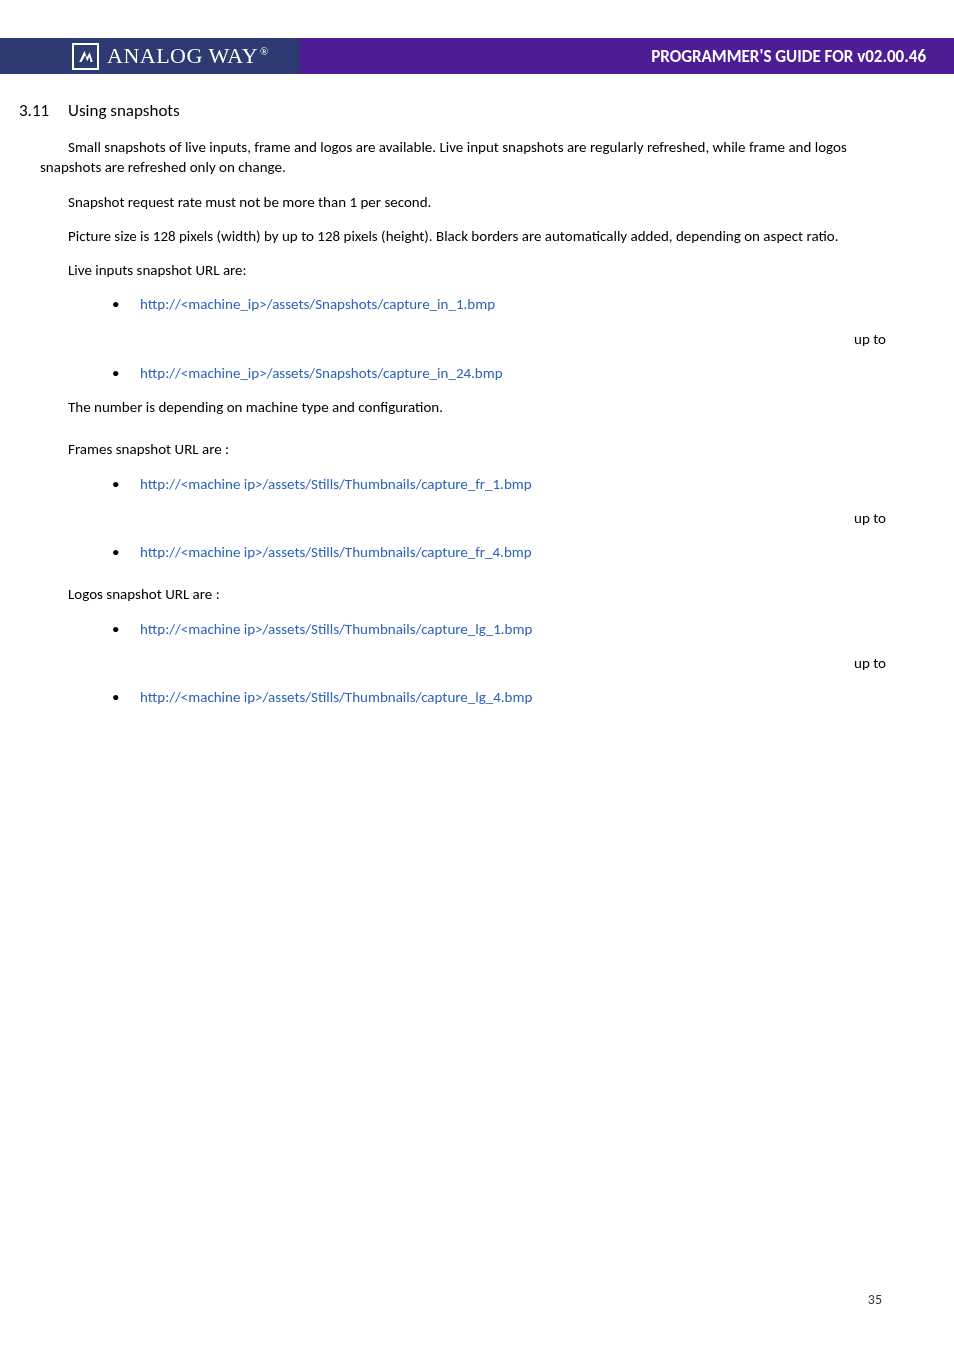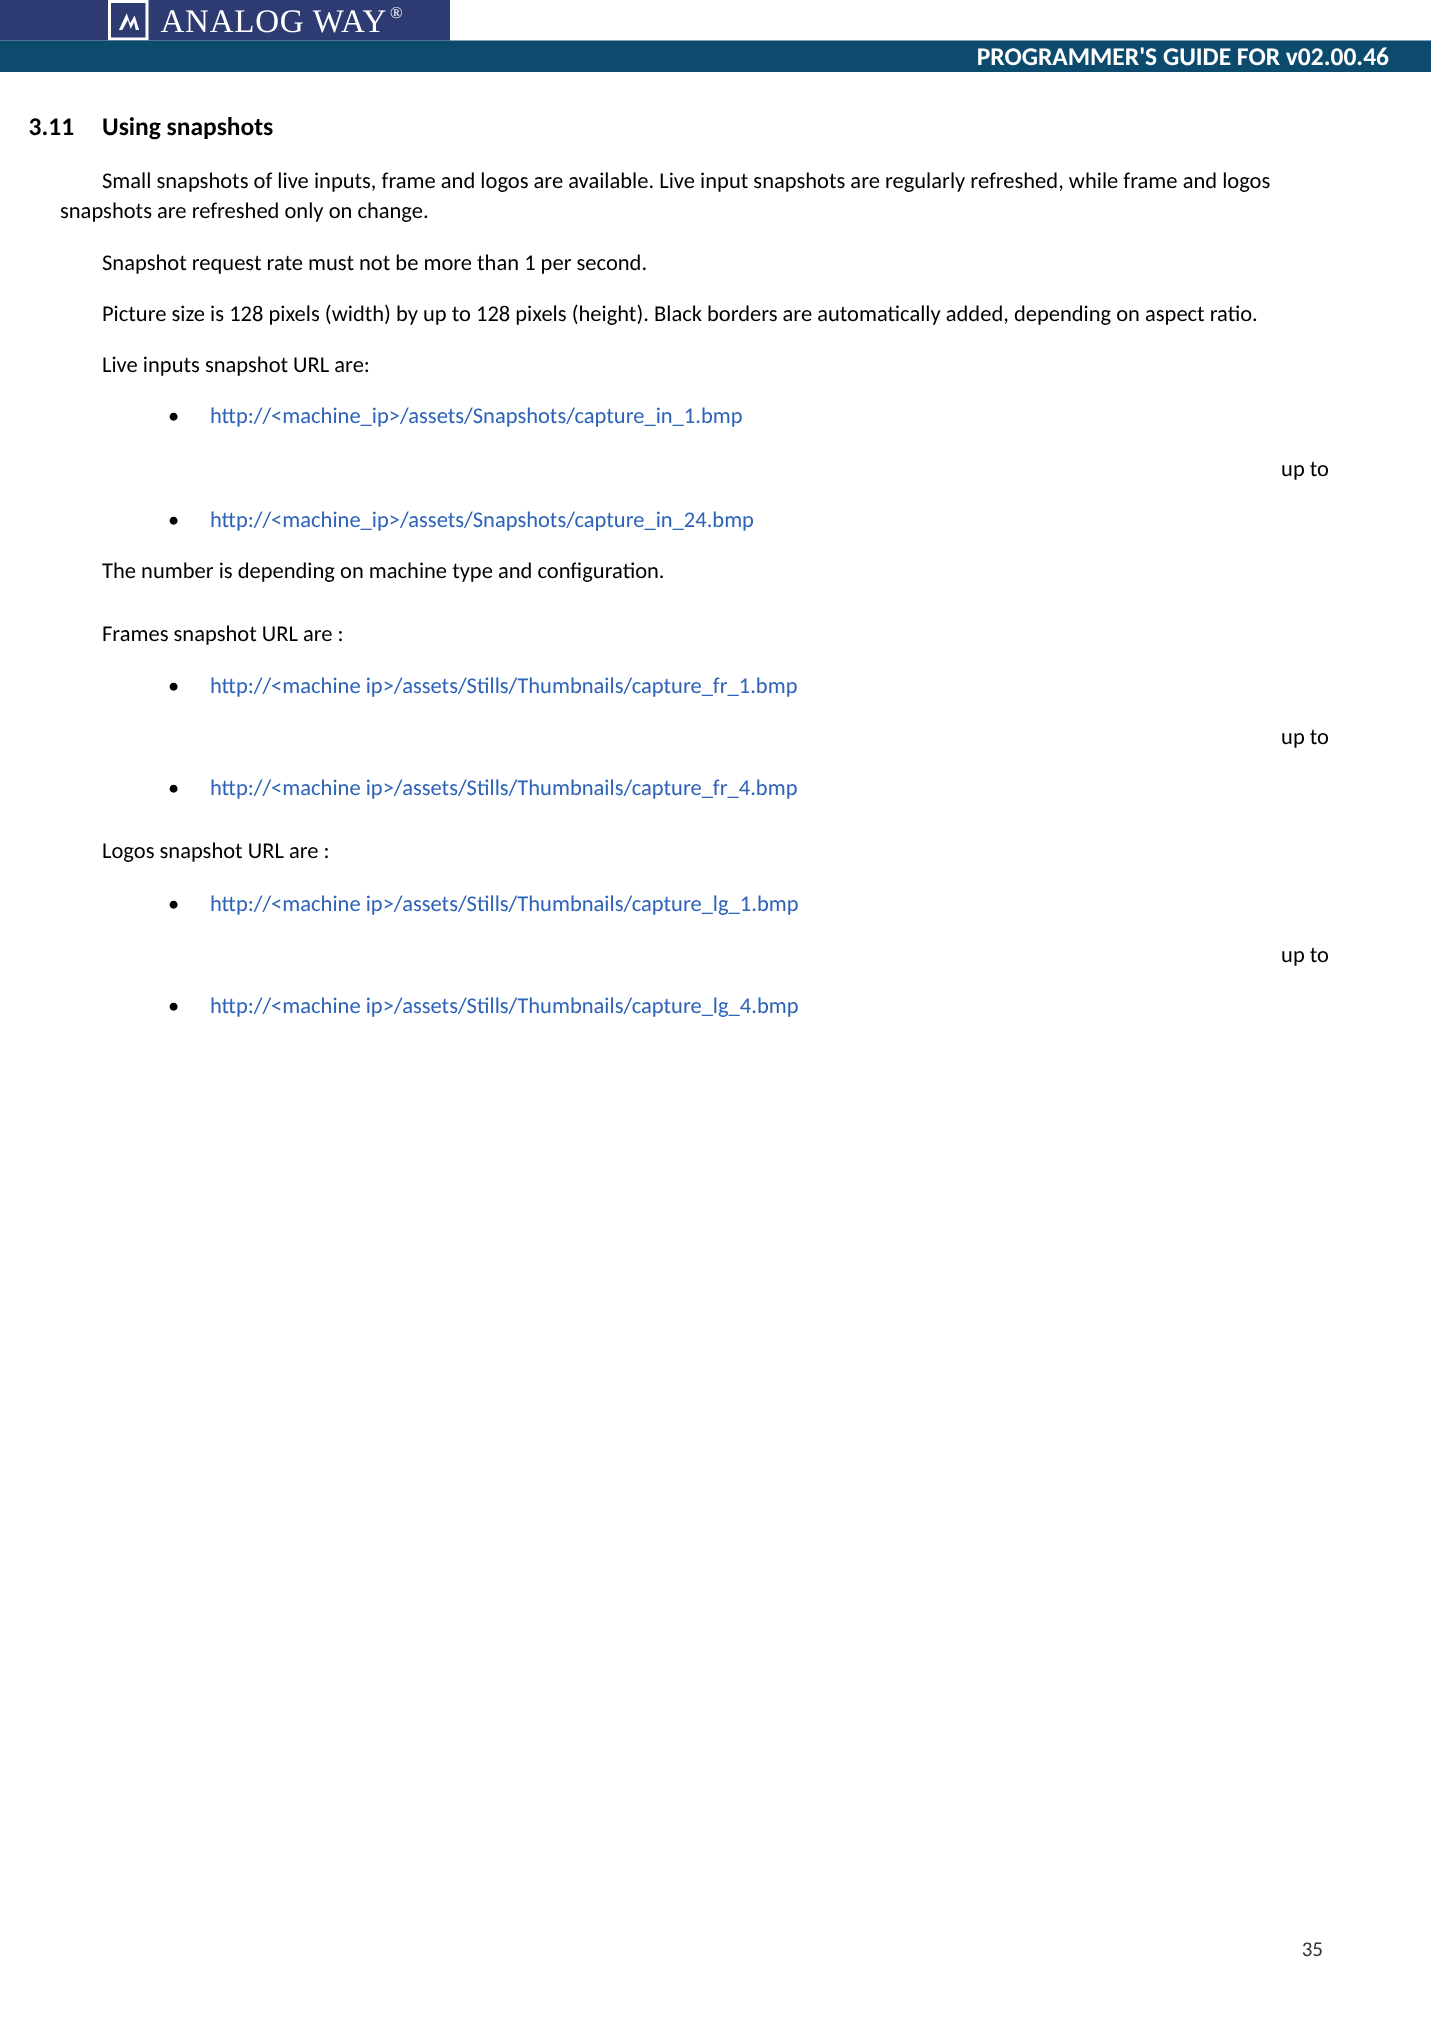--- a/index.html
+++ b/index.html
@@ -7,22 +7,22 @@
       font-family: Calibri, "Segoe UI", sans-serif;
       font-size: 15px;
       color: #000;
       background: #fff;
       width: 954px;
       height: 1350px;
       position: relative;
     }
     .header-bar {
       display: flex;
-      height: 48px;
-      flex-direction: column;
+      height: 36px;
+      margin-top: 38px;
     }
     .header-left {
       background: #2e3b73;
       width: 300px;
       display: flex;
       align-items: center;
       padding-left: 72px;
       color: #fff;
     }
     .logo-box {
@@ -41,35 +41,35 @@
       font-size: 22px;
       letter-spacing: 0.5px;
       font-weight: 400;
     }
     .logo-text .reg {
       font-size: 11px;
       vertical-align: super;
       margin-left: 2px;
     }
     .header-right {
-      background: #0c4a6e;
+      background: #4c1d95;
       flex: 1;
       display: flex;
       align-items: center;
       justify-content: flex-end;
       padding-right: 28px;
       color: #fff;
       font-weight: bold;
       font-size: 17px;
     }
     .content {
       padding: 26px 68px 0 68px;
     }
     .section-heading {
-      font-weight: bold;
+      font-weight: normal;
       font-size: 17px;
       margin-bottom: 16px;
       margin-left: -49px;
     }
     .section-heading .num { display: inline-block; width: 49px; }
     p.body {
       margin-bottom: 14px;
       line-height: 1.35;
       text-indent: 28px;
       margin-left: -28px;

